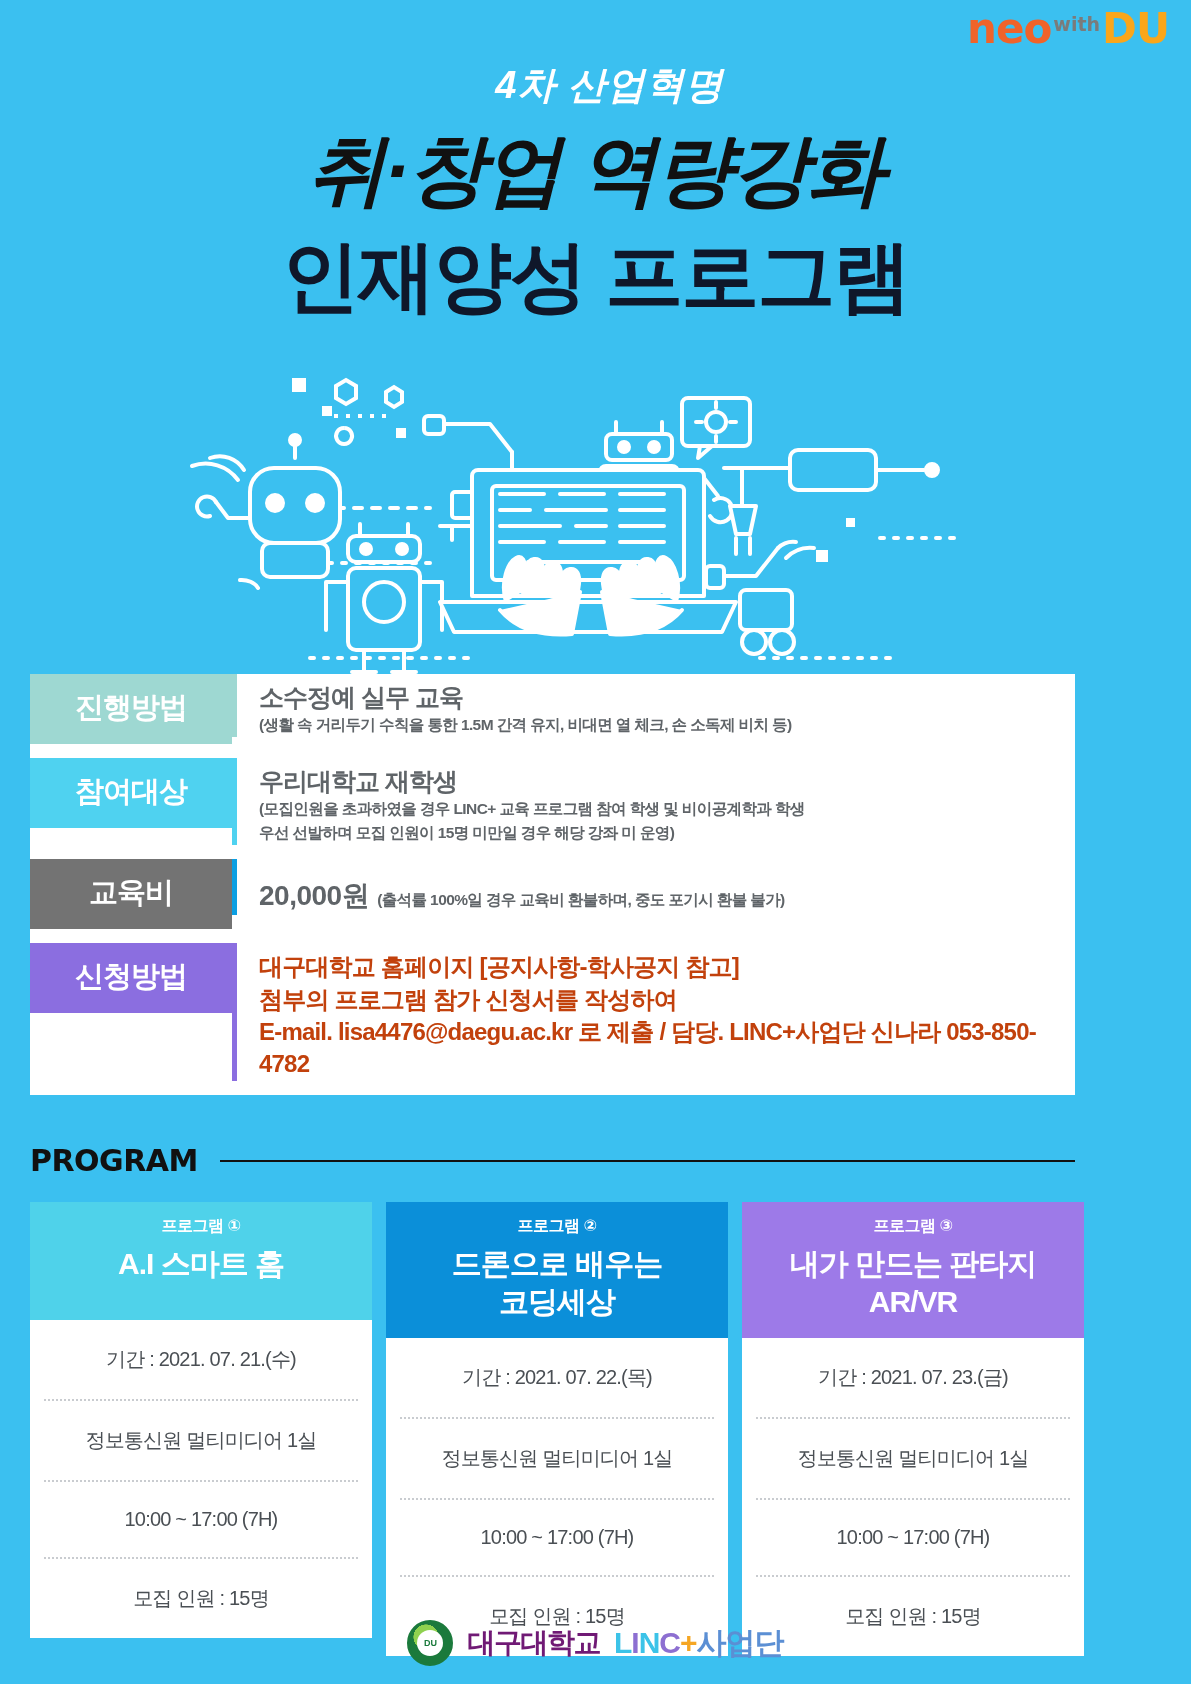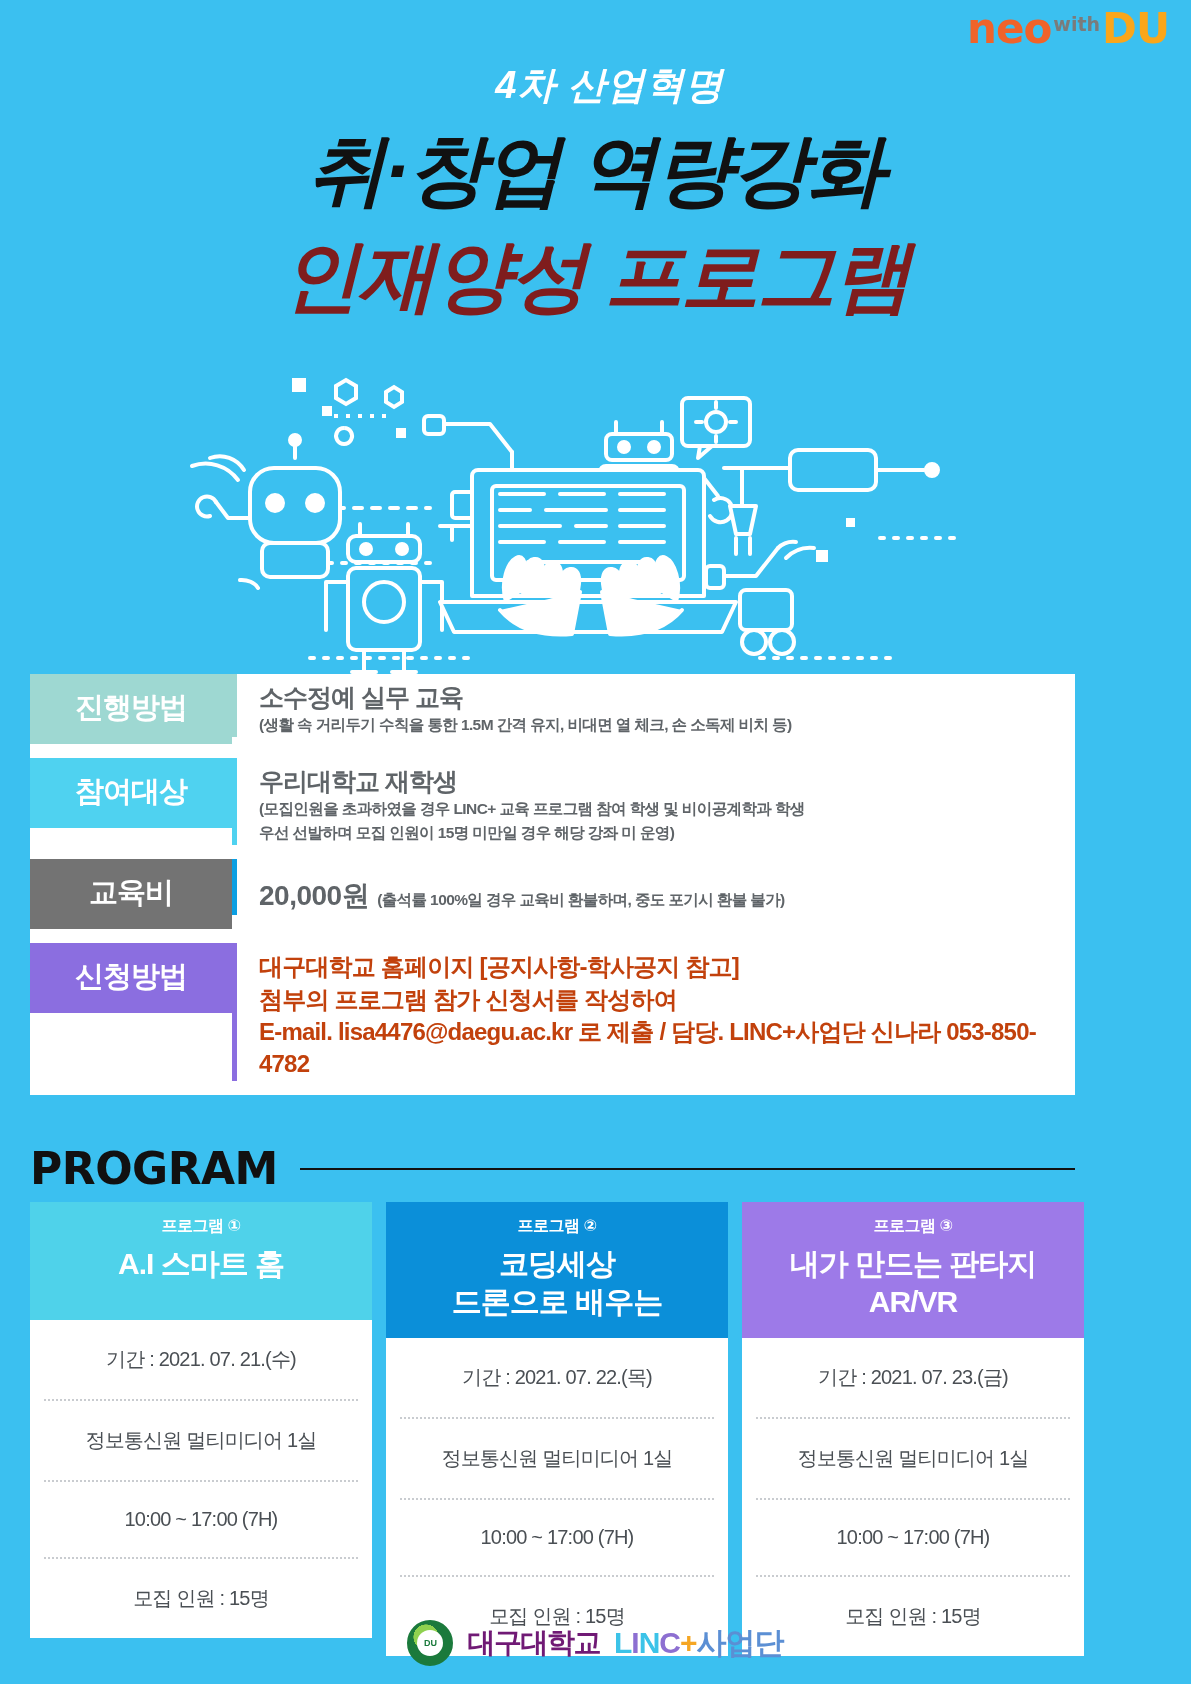--- a/index.html
+++ b/index.html
@@ -58,25 +58,24 @@
   .headline1 {
     color: #111111;
     font-size: 78px;
     font-weight: bold;
     letter-spacing: -2px;
     font-style: italic;
     margin-top: 26px;
     line-height: 1.05;
   }
   .headline2 {
-    color: #7f1d1d;
+    color: #0f172a;
     font-size: 78px;
     font-weight: bold;
     letter-spacing: -2px;
-    font-style: italic;
     margin-top: 24px;
     line-height: 1.05;
   }
 
   
   .illustration {
     position: absolute;
     top: 358px;
     left: 0;
     width: 1191px;
@@ -147,21 +146,21 @@
     position: absolute;
     top: 1143px;
     left: 30px;
     width: 1045px;
     display: flex;
     align-items: center;
     gap: 22px;
   }
   .program-header h2 {
     color: #111111;
-    font-size: 44px;
+    font-size: 30px;
     font-weight: bold;
     letter-spacing: -0.5px;
     font-family: "DejaVu Sans", sans-serif;
     text-align: right;
   }
   .program-rule {
     flex: 1;
     height: 2px;
     background: #111111;
   }
@@ -442,22 +441,22 @@
       <div class="card-cell">정보통신원 멀티미디어 1실</div>
       <div class="card-cell">10:00 ~ 17:00 (7H)</div>
       <div class="card-cell">모집 인원 : 15명</div>
     </div>
   </div>
 
   <div class="card">
     <div class="card-head" style="background:#0b8fd9">
       <div class="card-tag">프로그램 ②</div>
       <div class="card-title">
+        <div>드론으로 배우는</div>
         <div>코딩세상</div>
-        <div>드론으로 배우는</div>
       </div>
     </div>
     <div class="card-body">
       <div class="card-cell">기간 : 2021. 07. 22.(목)</div>
       <div class="card-cell">정보통신원 멀티미디어 1실</div>
       <div class="card-cell">10:00 ~ 17:00 (7H)</div>
       <div class="card-cell">모집 인원 : 15명</div>
     </div>
   </div>
 

